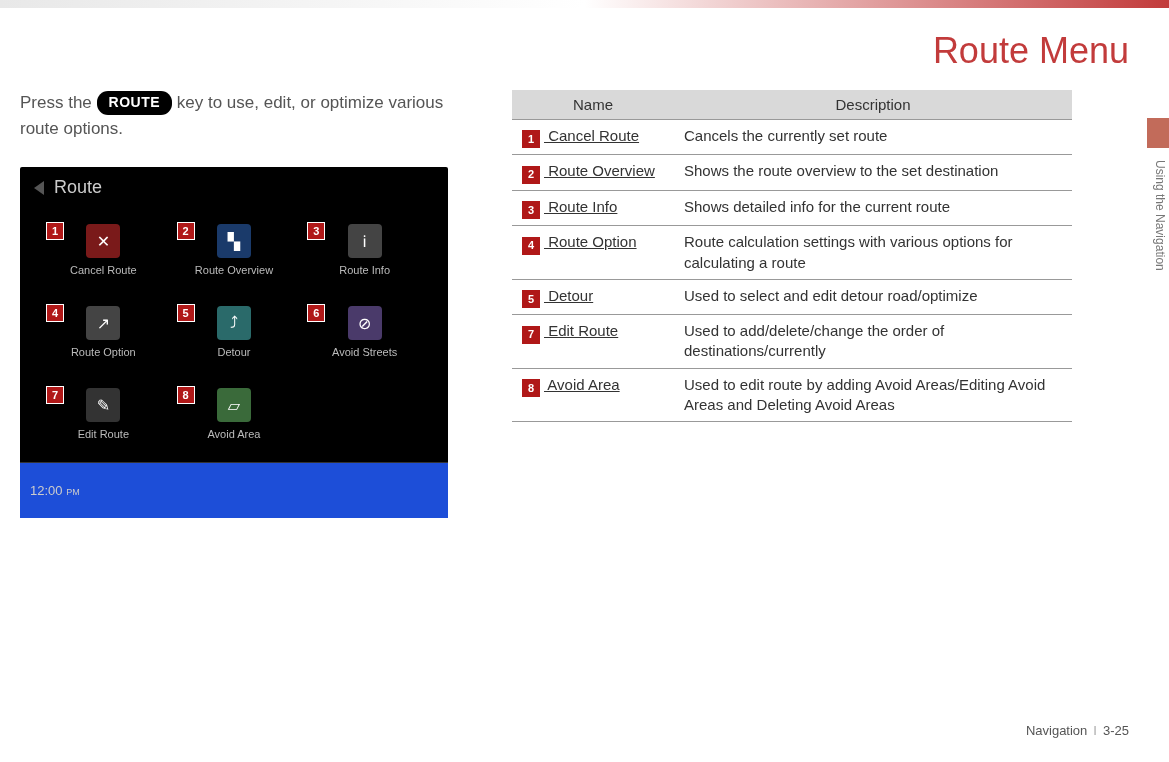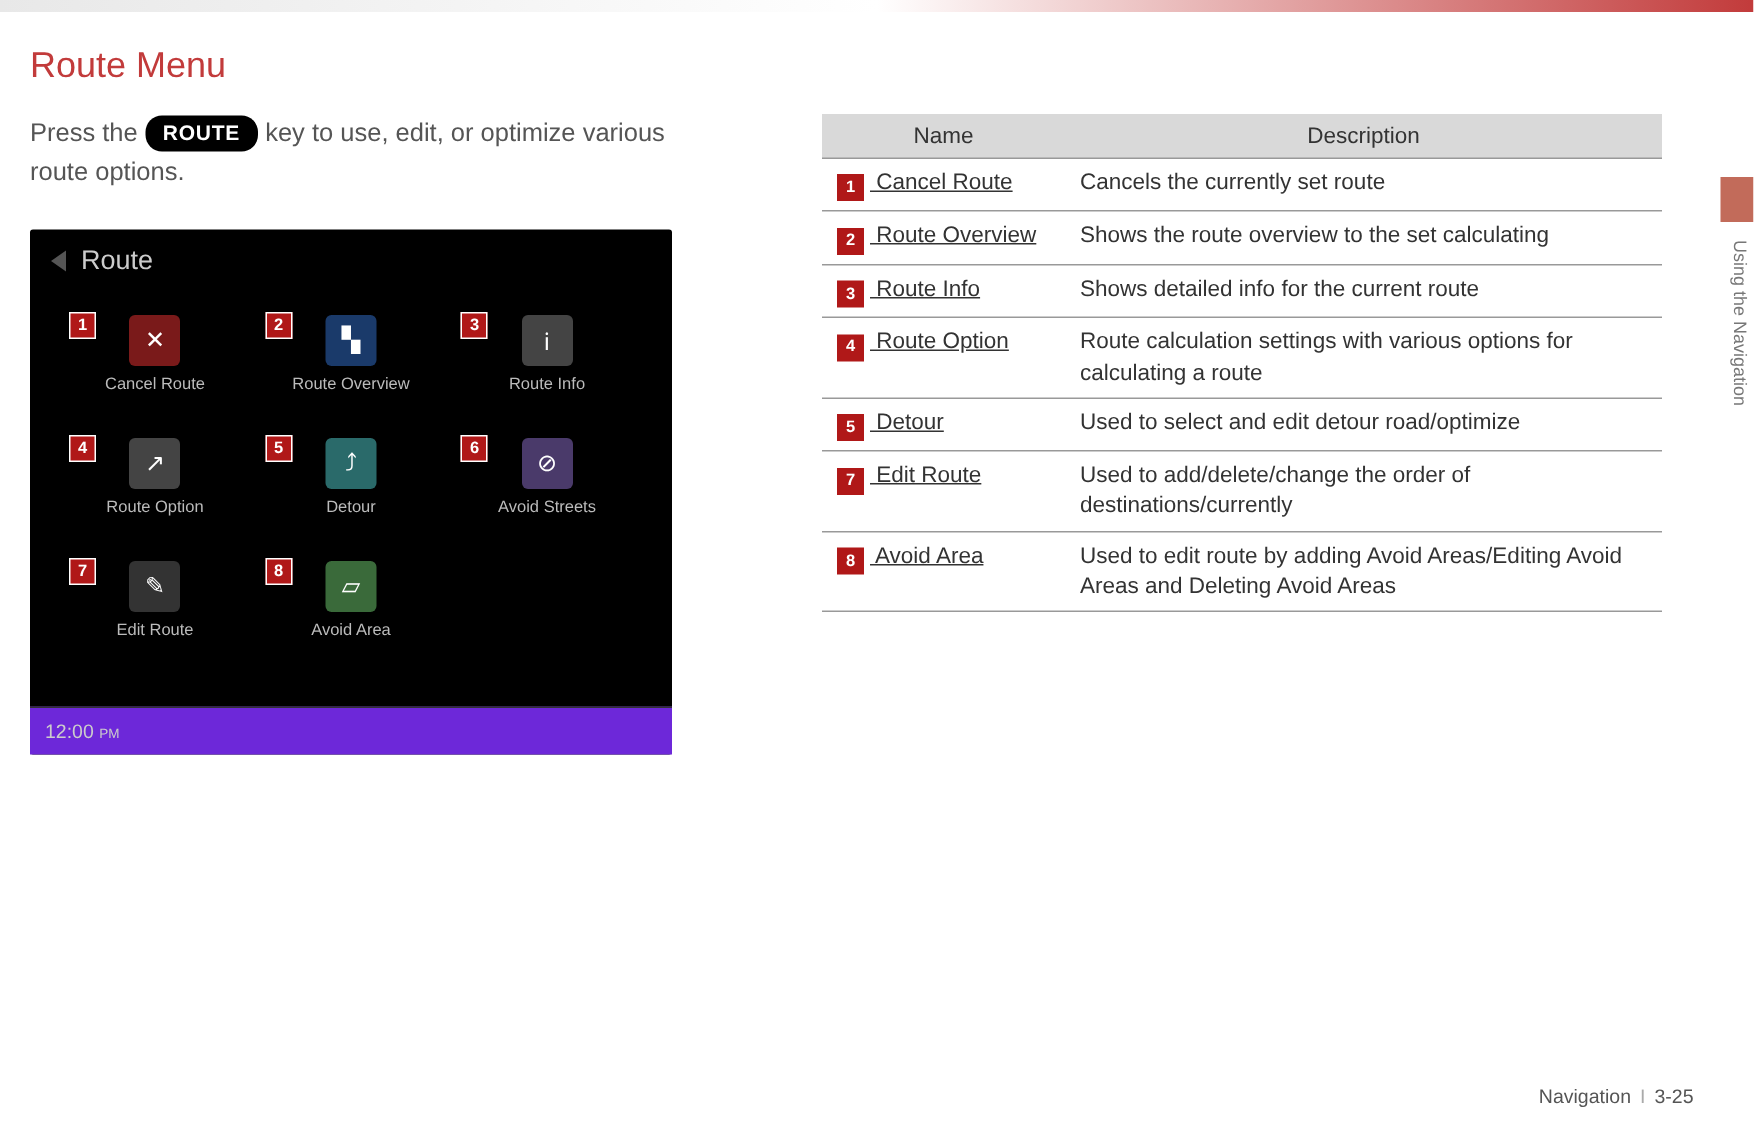--- a/index.html
+++ b/index.html
@@ -14,29 +14,30 @@
   .top-bar {
     position: absolute;
     top: 0; left: 0; right: 0;
     height: 8px;
     background: linear-gradient(to right, #e8e8e8, #fff, #c23b3b);
   }
   .page {
     padding: 30px 40px 30px 20px;
   }
   .title {
-    font-size: 24px;
+    font-size: 36px;
     color: #c23b3b;
     font-weight: 500;
     margin-bottom: 18px;
     font-family: "Arial Rounded MT Bold", Arial, sans-serif;
+    text-align: right;
   }
   .columns {
     display: flex;
-    gap: 88px;
+    gap: 52px;
   }
   .left-col { width: 440px; }
   .right-col { flex: 1; max-width: 560px;}
   .intro {
     font-size: 17px;
     color: #555;
     line-height: 1.5;
   }
   .keycap {
     display: inline-block;
@@ -97,26 +98,25 @@
     left: 8px;
     width: 18px; height: 18px;
     background: #b01818;
     border: 1px solid #fff;
     color: #fff;
     font-size: 11px;
     font-weight: bold;
     display: flex; align-items: center; justify-content: center;
   }
   .clock-bar {
-    background: #6d28d9;
+    background: #1d4ed8;
     color: #ccc;
     font-size: 13px;
-    padding: 8px 10px;
+    padding: 20px 10px;
     border-top: 1px solid #333;
-    margin-top: 23px;
   }
   .clock-bar .pm { font-size: 9px; vertical-align: baseline;}
   
   table.desc {
     border-collapse: collapse;
     width: 100%;
     font-size: 15px;
     color: #333;
   }
   table.desc th {
@@ -255,21 +255,21 @@
             <th>Description</th>
           </tr>
         </thead>
         <tbody id="desc-body">
             <tr>
               <td class="name-cell"><span class="mini-callout">1</span> Cancel Route</td>
               <td>Cancels the currently set route</td>
             </tr>
             <tr>
               <td class="name-cell"><span class="mini-callout">2</span> Route Overview</td>
-              <td>Shows the route overview to the set calculating</td>
+              <td>Shows the route overview to the set destination</td>
             </tr>
             <tr>
               <td class="name-cell"><span class="mini-callout">3</span> Route Info</td>
               <td>Shows detailed info for the current route</td>
             </tr>
             <tr>
               <td class="name-cell"><span class="mini-callout">4</span> Route Option</td>
               <td>Route calculation settings with various options for calculating a route</td>
             </tr>
             <tr>

